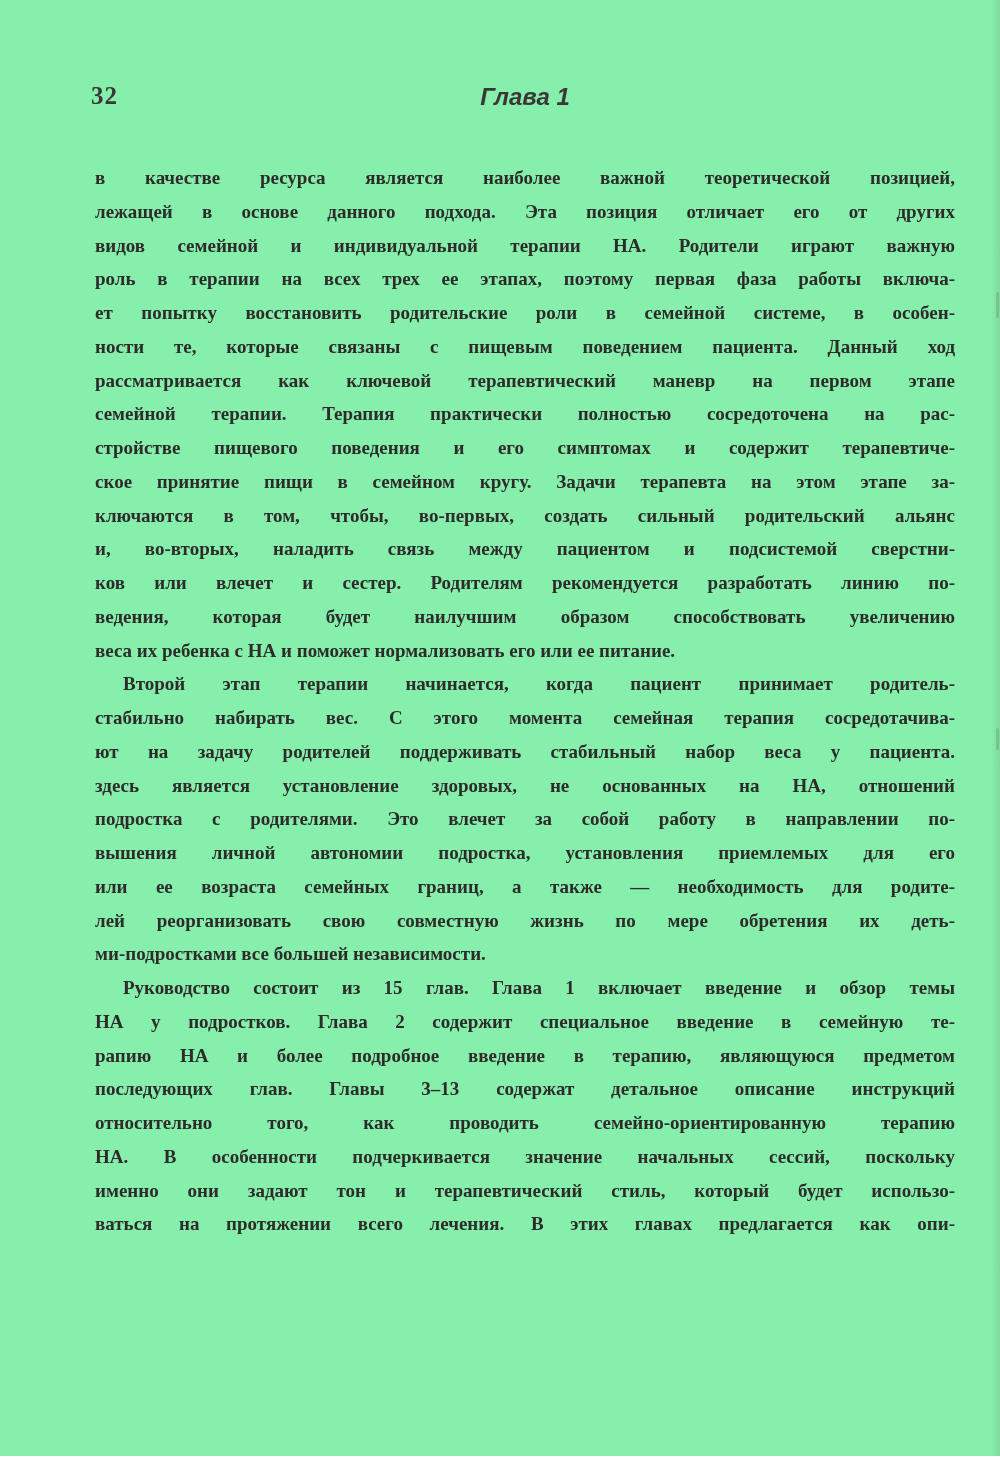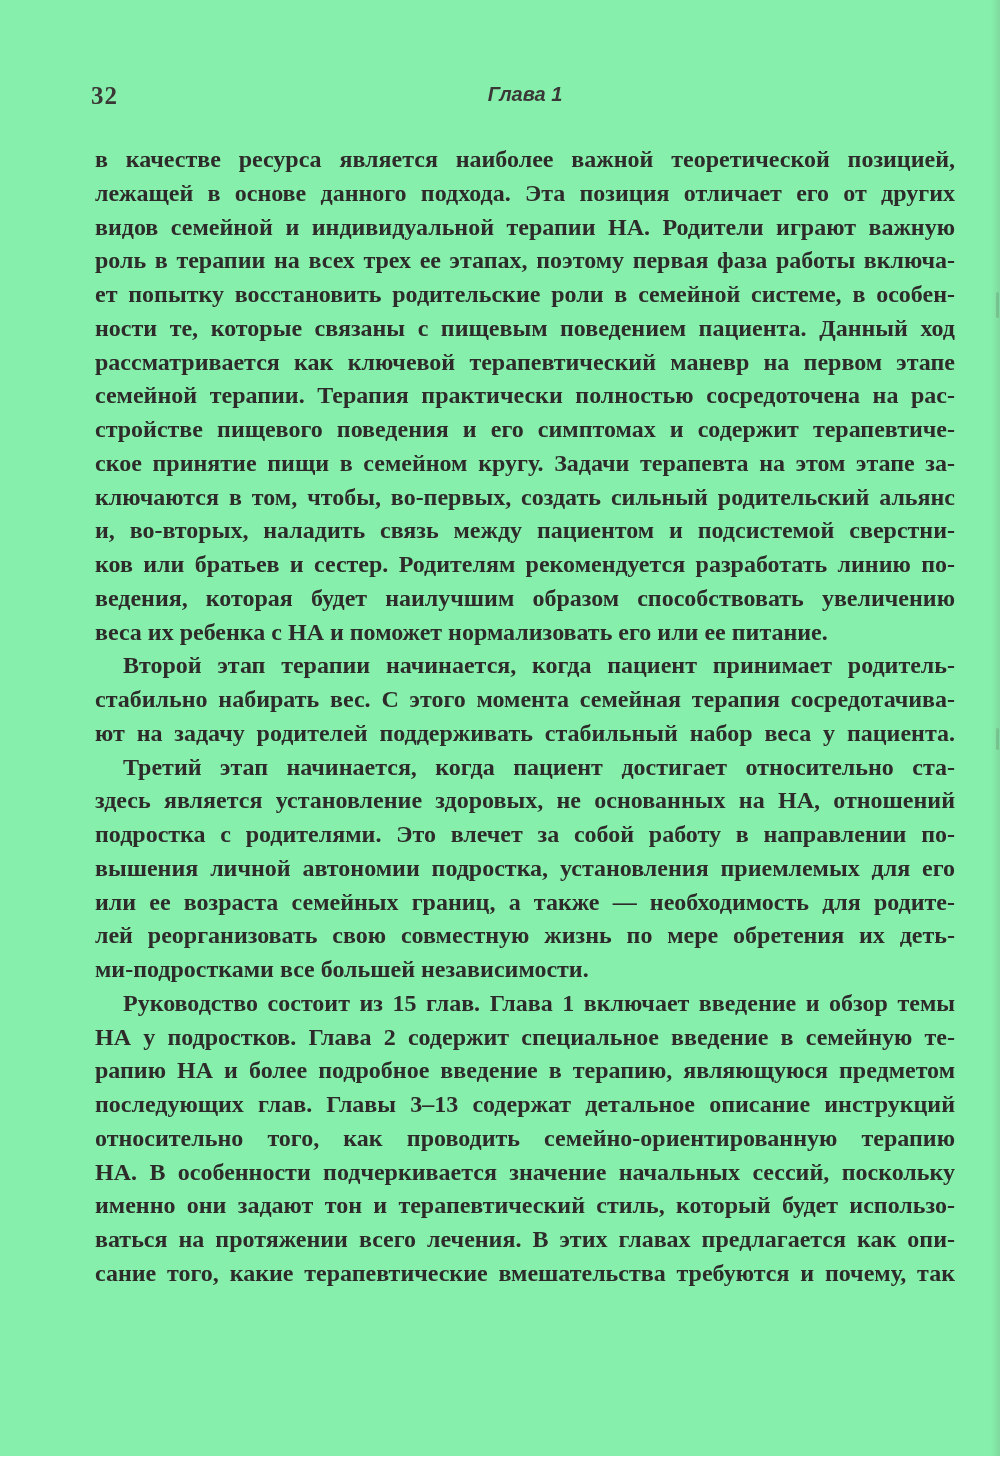--- a/index.html
+++ b/index.html
@@ -53,30 +53,30 @@
     color: #3a3836;
   }
   .running-head {
     position: absolute;
     left: 0;
     right: 0;
     top: 1px;
     text-align: center;
     font-family: "Liberation Sans", sans-serif;
     font-style: italic;
-    font-size: 20px;
+    font-size: 24px;
     color: #3a3836;
   }
 
   .body-text {
     position: absolute;
     left: 95px;
-    top: 143px;
+    top: 161px;
     width: 860px;
-    font-size: 24px;
+    font-size: 19px;
     line-height: 33.75px;
   }
   .line {
     height: 33.75px;
     text-align: justify;
     text-align-last: justify;
     overflow: hidden;
     white-space: normal;
   }
   .line.para-end {
@@ -102,41 +102,39 @@
     <div class="line">видов семейной и индивидуальной терапии НА. Родители играют важную</div>
     <div class="line">роль в терапии на всех трех ее этапах, поэтому первая фаза работы включа-</div>
     <div class="line">ет попытку восстановить родительские роли в семейной системе, в особен-</div>
     <div class="line">ности те, которые связаны с пищевым поведением пациента. Данный ход</div>
     <div class="line">рассматривается как ключевой терапевтический маневр на первом этапе</div>
     <div class="line">семейной терапии. Терапия практически полностью сосредоточена на рас-</div>
     <div class="line">стройстве пищевого поведения и его симптомах и содержит терапевтиче-</div>
     <div class="line">ское принятие пищи в семейном кругу. Задачи терапевта на этом этапе за-</div>
     <div class="line">ключаются в том, чтобы, во-первых, создать сильный родительский альянс</div>
     <div class="line">и, во-вторых, наладить связь между пациентом и подсистемой сверстни-</div>
-    <div class="line">ков или братьев и сестер. Родителям рекомендуется разработать линию по-</div>
+    <div class="line">ков или влечет и сестер. Родителям рекомендуется разработать линию по-</div>
     <div class="line">ведения, которая будет наилучшим образом способствовать увеличению</div>
     <div class="line para-end">веса их ребенка с НА и поможет нормализовать его или ее питание.</div>
     <div class="line indent">Второй этап терапии начинается, когда пациент принимает родитель-</div>
     <div class="line">стабильно набирать вес. С этого момента семейная терапия сосредотачива-</div>
     <div class="line">ют на задачу родителей поддерживать стабильный набор веса у пациента.</div>
-    <div class="line indent">Третий этап начинается, когда пациент достигает относительно ста-</div>
     <div class="line">здесь является установление здоровых, не основанных на НА, отношений</div>
     <div class="line">подростка с родителями. Это влечет за собой работу в направлении по-</div>
     <div class="line">вышения личной автономии подростка, установления приемлемых для его</div>
     <div class="line">или ее возраста семейных границ, а также — необходимость для родите-</div>
     <div class="line">лей реорганизовать свою совместную жизнь по мере обретения их деть-</div>
     <div class="line para-end">ми-подростками все большей независимости.</div>
     <div class="line indent">Руководство состоит из 15 глав. Глава 1 включает введение и обзор темы</div>
     <div class="line">НА у подростков. Глава 2 содержит специальное введение в семейную те-</div>
     <div class="line">рапию НА и более подробное введение в терапию, являющуюся предметом</div>
     <div class="line">последующих глав. Главы 3–13 содержат детальное описание инструкций</div>
     <div class="line">относительно того, как проводить семейно-ориентированную терапию</div>
     <div class="line">НА. В особенности подчеркивается значение начальных сессий, поскольку</div>
     <div class="line">именно они задают тон и терапевтический стиль, который будет использо-</div>
     <div class="line">ваться на протяжении всего лечения. В этих главах предлагается как опи-</div>
-    <div class="line">сание того, какие терапевтические вмешательства требуются и почему, так</div>
   </div>
 
   <div class="edge-shadow-right"></div>
   <div class="edge-smudge s1"></div>
   <div class="edge-smudge s2"></div>
 
 </div>
 
 </body></html>

